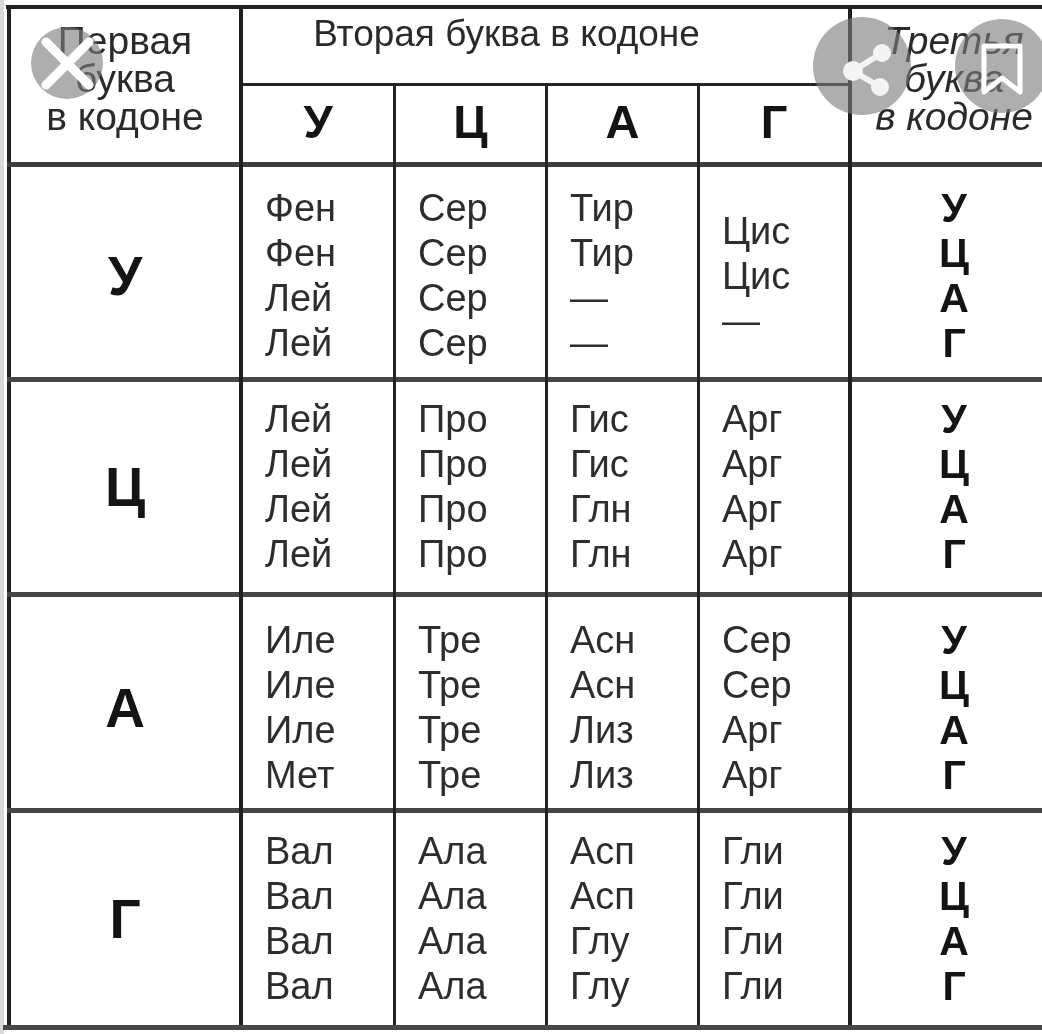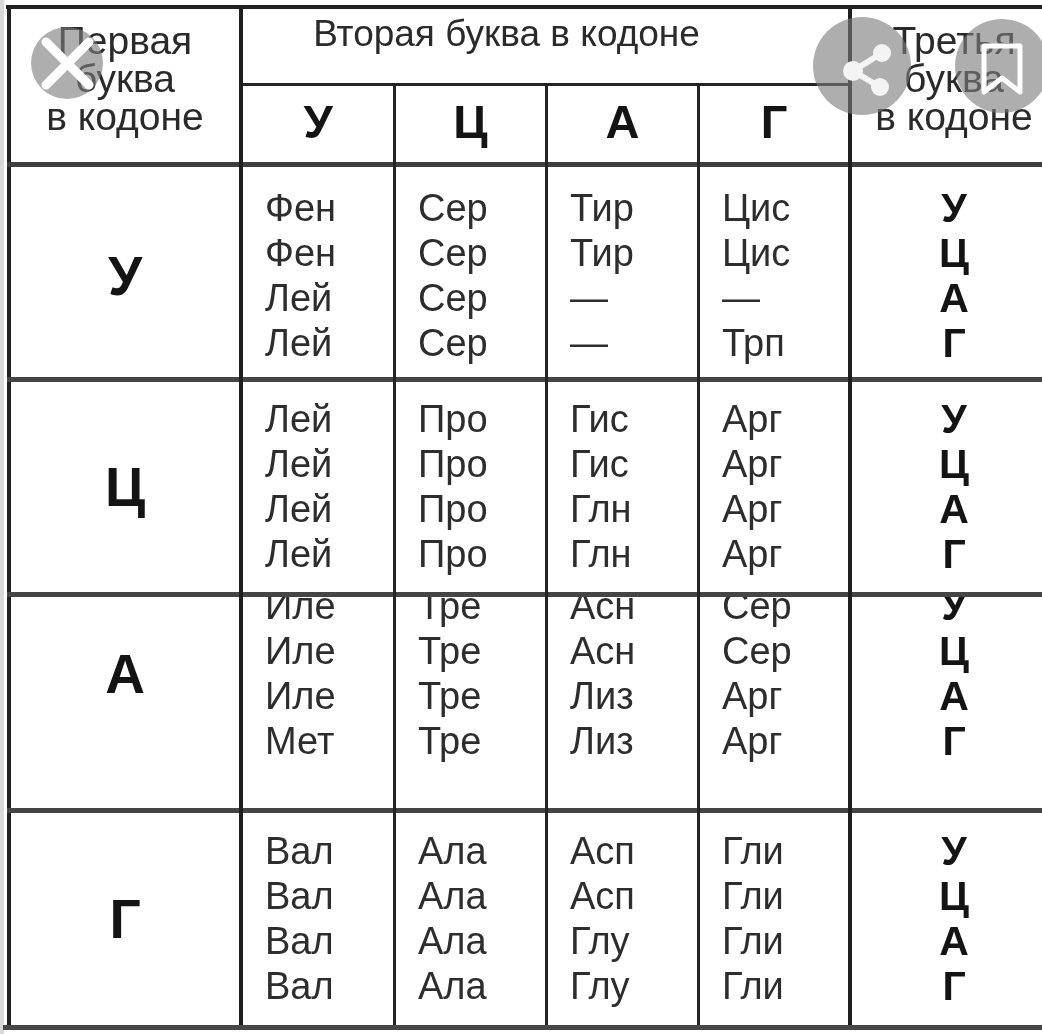--- a/index.html
+++ b/index.html
@@ -30,26 +30,26 @@
   .col-u    {left:243px;width:150px;}
   .col-c    {left:396px;width:149px;}
   .col-a    {left:548px;width:149px;}
   .col-g    {left:700px;width:148px;}
   .col-third{left:852px;width:190px;}
   .row-h1{top:9px;  height:74px;}
   .row-h2{top:86px; height:76px;}
   .row-hd{top:9px;  height:153px;}
   .row-g1{top:171px;height:210px;}
   .row-g2{top:382px;height:210px;}
-  .row-g3{top:577px;height:194px;}
+  .row-g3{top:611px;height:194px;}
   .row-g4{top:813px;height:212px;border-radius:19px;}
 
   .hdr{flex-direction:column;align-items:center;justify-content:center;
        font-size:39px;line-height:38px;color:#2a2a2a;padding-bottom:14px;}
-  .hdr-third{padding-left:14px;padding-bottom:14px;}
+  .hdr-third{padding-left:14px;padding-bottom:14px;font-style:italic;}
   .title{align-items:center;justify-content:center;font-size:37px;color:#2a2a2a;
          padding-right:78px;padding-bottom:24px;}
   .subletter{align-items:center;justify-content:center;font-weight:bold;
              font-size:47px;color:#141414;padding-bottom:6px;}
   .firstcell{align-items:center;justify-content:center;font-weight:bold;
              font-size:55px;color:#141414;}
   .data{flex-direction:column;justify-content:center;padding-left:22px;
         font-size:38px;line-height:45px;color:#2d2d2d;}
   .thirdcol{flex-direction:column;justify-content:center;align-items:center;
             font-weight:bold;font-size:41px;line-height:45px;color:#141414;
@@ -117,21 +117,20 @@
     <div class="cell data col-a row-g1">
       <span>Тир</span>
       <span>Тир</span>
       <span>—</span>
       <span>—</span>
     </div>
     <div class="cell data col-g row-g1">
       <span>Цис</span>
       <span>Цис</span>
       <span>—</span>
-      <span>Трп</span>
     </div>
     <div class="cell thirdcol col-third row-g1">
       <span>У</span>
       <span>Ц</span>
       <span>А</span>
       <span>Г</span>
     </div>
 
     <div class="cell firstcell col-first row-g2">
       <span>Ц</span>

